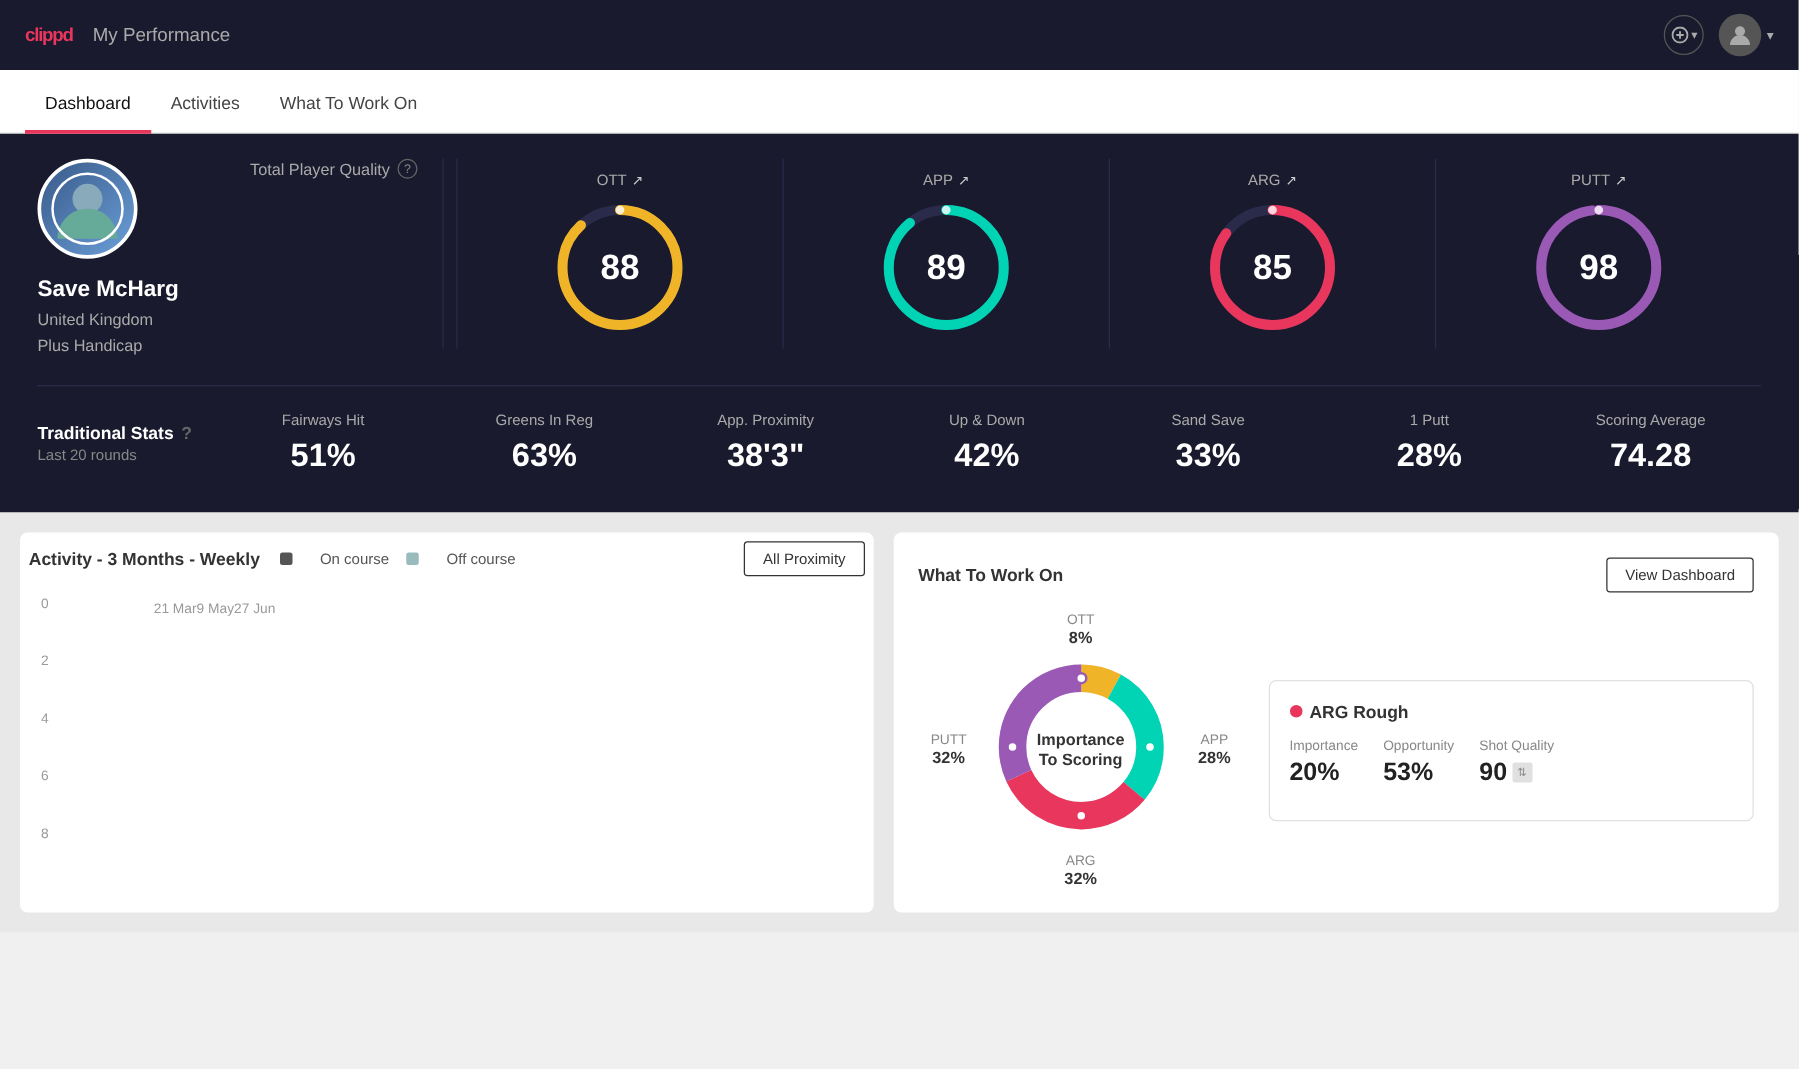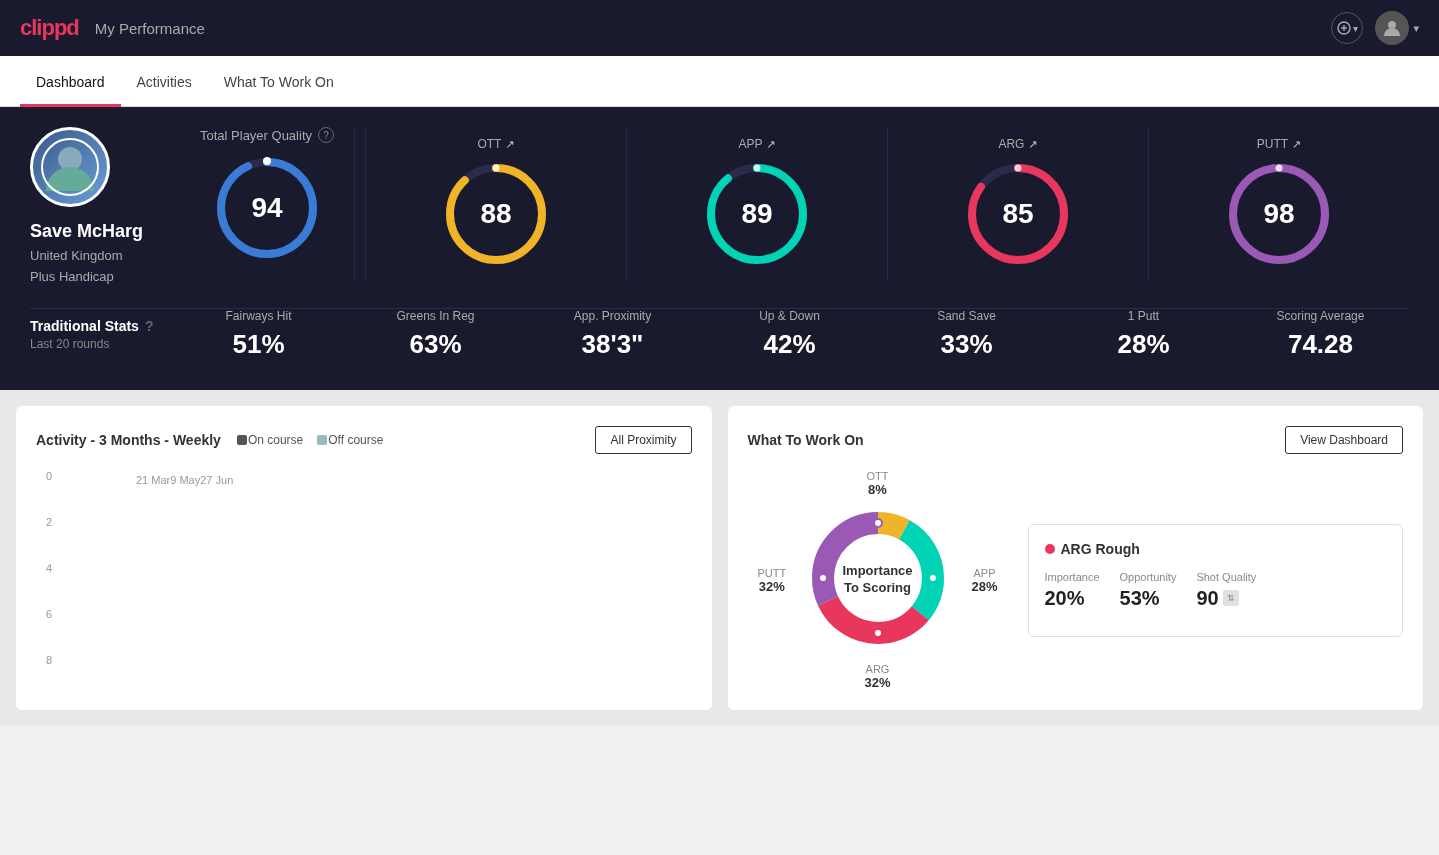--- a/index.html
+++ b/index.html
@@ -13,21 +13,21 @@
       padding: 0 20px;
       height: 56px;
       justify-content: space-between;
     }
     .logo {
       display: flex;
       align-items: center;
       gap: 6px;
     }
     .logo-text {
-      font-size: 22px;
+      font-size: 15px;
       font-weight: 700;
       color: #e8365d;
       letter-spacing: -1px;
     }
     .header-title {
       font-size: 15px;
       color: #aaa;
       margin-left: 16px;
     }
     .header-left { display: flex; align-items: center; }
@@ -154,20 +154,21 @@
       border-right: 1px solid #2a2a4a;
       padding-right: 20px;
       margin-right: 10px;
     }
 
     
     .stats-row {
       display: flex;
       align-items: center;
       margin-top: 24px;
+      padding-top: 20px;
       border-top: 1px solid #2a2a4a;
       gap: 0;
     }
     .stats-label-section {
       min-width: 140px;
     }
     .stats-label { font-size: 14px; font-weight: 600; color: #fff; display: flex; align-items: center; gap: 6px; }
     .stats-sublabel { font-size: 12px; color: #888; margin-top: 3px; }
     .stat-item {
       flex: 1;
@@ -181,32 +182,32 @@
       display: flex;
       gap: 16px;
       padding: 16px;
       background: #e8e8e8;
     }
 
     
     .chart-panel {
       background: #fff;
       border-radius: 6px;
-      padding: 20px;
+      padding: 7px;
       flex: 1;
     }
     .chart-header {
       display: flex;
       align-items: center;
       justify-content: space-between;
       margin-bottom: 16px;
     }
     .chart-title { font-size: 14px; font-weight: 600; color: #333; }
     .chart-legend { display: flex; align-items: center; gap: 14px; }
-    .legend-item { display: flex; align-items: center; gap: 1px; font-size: 12px; color: #555; }
+    .legend-item { display: flex; align-items: center; gap: 22px; font-size: 12px; color: #555; }
     .legend-dot { width: 10px; height: 10px; border-radius: 2px; }
     .all-activities-btn {
       border: 1.5px solid #333;
       background: #fff;
       padding: 6px 14px;
       font-size: 12px;
       cursor: pointer;
       border-radius: 3px;
       color: #333;
     }
@@ -382,28 +383,20 @@
     </div>
 
     <div style="flex:1; display:flex; flex-direction:column; gap:0">
       <div style="display:flex; gap:0; align-items:stretch">
 
         <div class="tpq-section">
           <div class="tpq-label">
             <span>Total Player Quality</span>
             <div class="help-icon">?</div>
           </div>
-          <div class="gauge-container">
-            <svg width="110" height="110" viewBox="0 0 110 110">
-              <circle cx="55" cy="55" r="46" fill="none" stroke="#2a2a4a" stroke-width="8"></circle>
-              <circle cx="55" cy="55" r="46" fill="none" stroke="#3a7bd5" stroke-width="8" stroke-dasharray="289" stroke-dashoffset="20" stroke-linecap="round" transform="rotate(-90 55 55)"></circle>
-              <circle cx="55" cy="8" r="4" fill="#fff"></circle>
-            </svg>
-            <div class="gauge-value">94</div>
-          </div>
         </div>
 
         <div class="score-cards" id="score-cards-container">
         <div class="score-card">
     <div class="score-card-label">
       <span>OTT</span>
       <span class="arrow">↗</span>
     </div>
     <div class="gauge-container">
       <svg width="110" height="110" viewBox="0 0 110 110">

